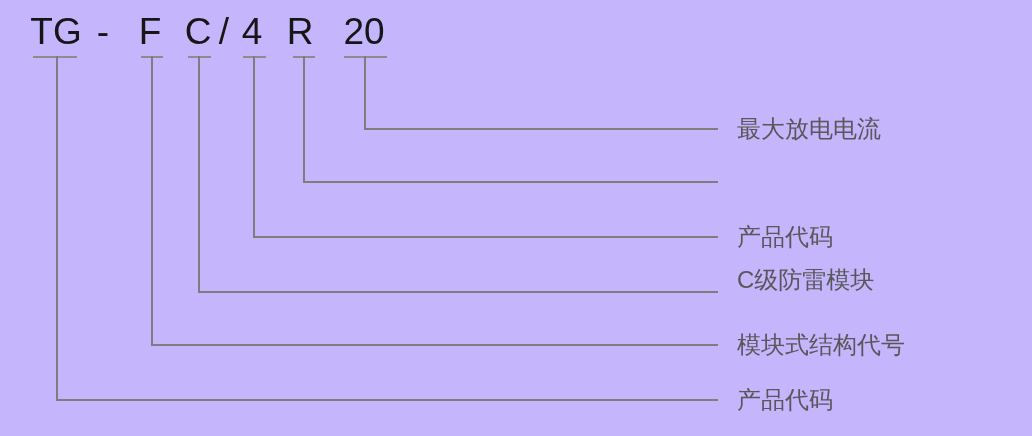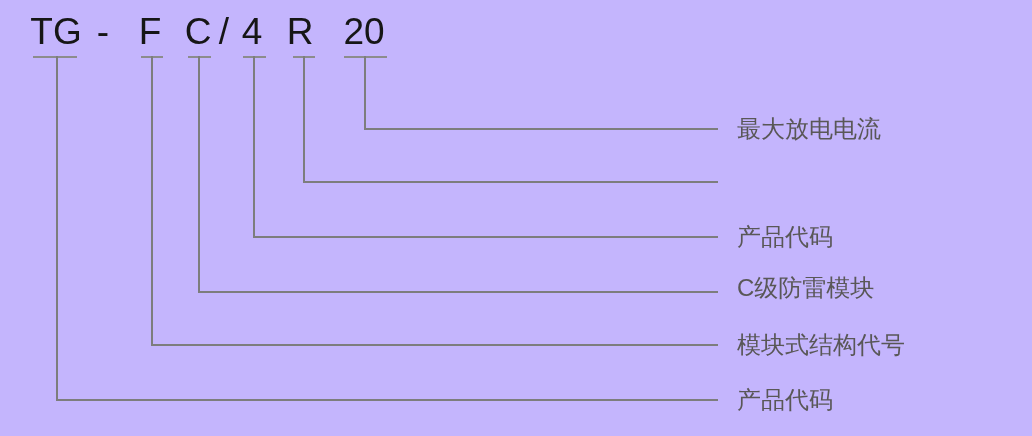--- a/index.html
+++ b/index.html
@@ -82,21 +82,21 @@
     left: 737px;
     transform: translateY(-50%);
     font-size: 24px;
     line-height: 34px;
     color: #595757;
     white-space: nowrap;
   }
   .ly-0 { top: 129px; }
   .ly-1 { top: 182px; }
   .ly-2 { top: 237px; }
-  .ly-3 { top: 288px; }
+  .ly-3 { top: 280px; }
   .ly-4 { top: 345px; }
   .ly-5 { top: 400px; }
 </style>
 </head>
 <body>
 
 <div class="canvas">
 
   <span class="code-seg cx-tg">TG</span>
   <span class="code-seg cx-hy">-</span>

